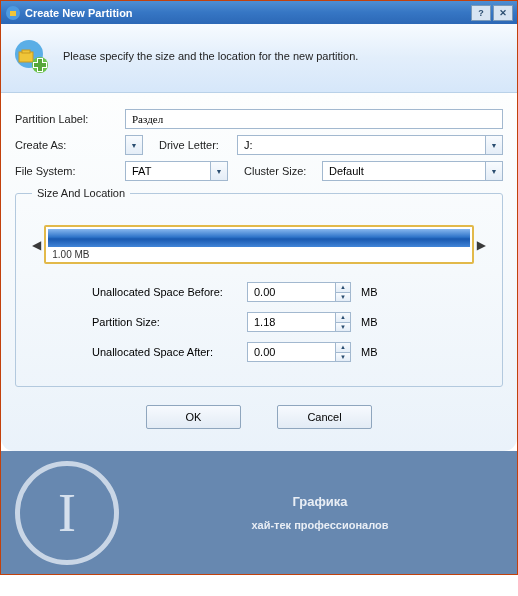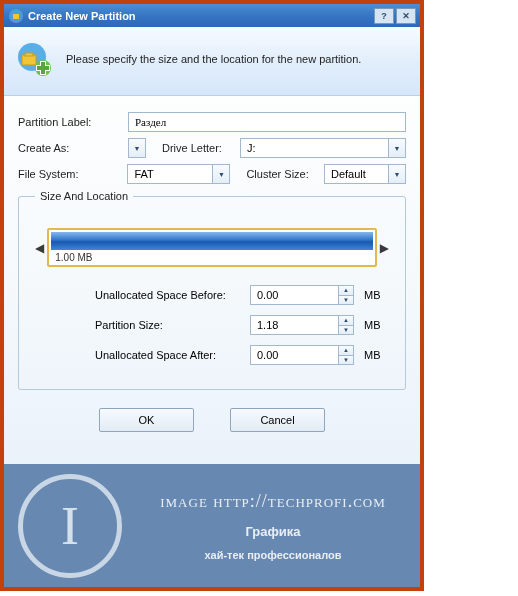--- a/index.html
+++ b/index.html
@@ -1,26 +1,26 @@
 <!DOCTYPE html>
 <html><head>
 <meta charset="utf-8">
 <style>
   * { box-sizing: border-box; margin: 0; padding: 0; }
   body { font-family: Tahoma, Arial, sans-serif; font-size: 11px; width: 518px; height: 596px; background: #fff; }
-  .window { width: 424px; border: 4px solid #c2410c; }
+  .window { width: 518px; border: 1px solid #c2410c; }
   .titlebar { background: linear-gradient(#4e8ed2, #3676c4, #2c68b6); height: 23px; display: flex; align-items: center; padding: 0 4px; color: #fff; }
   .title-icon { width: 16px; height: 16px; margin-right: 4px; display: flex; align-items: center; justify-content: center; }
   .title-text { font-weight: bold; font-size: 11px; }
   .spacer { flex: 1; }
   .winbtn { width: 20px; height: 16px; background: #d7e4f2; border: 1px solid #7a99b8; margin-left: 2px; display: flex; align-items: center; justify-content: center; font-size: 9px; color: #2a4d70; font-family: Arial; font-weight: bold; cursor: default; }
   .header-area { background: linear-gradient(#f7fbff, #e2eefb, #d6e7fa); padding: 14px 12px 18px 12px; display: flex; align-items: center; border-bottom: 1px solid #b9d1e8; }
   .header-icon { width: 36px; height: 36px; margin-right: 14px; position: relative; }
   .header-text { font-size: 11px; color: #222; }
-  .body-area { background: linear-gradient(#fdfefe, #f5f9fc, #eaf2fa); padding: 10px 14px 18px 14px; }
+  .body-area { background: linear-gradient(#fdfefe, #f5f9fc, #eaf2fa); padding: 10px 14px 8px 14px; border-radius: 13px; }
   .form-row { display: flex; align-items: center; margin: 6px 0; }
   .lbl { width: 110px; color: #222; font-size: 11px; }
   .lbl2 { width: 78px; margin-left: 16px; color: #222; font-size: 11px; }
   input.txt { height: 20px; border: 1px solid #a2b8cf; padding: 0 6px; font-size: 11px; font-family: Tahoma; background: #fff; }
   .long { flex: 1; }
   .combo { display: flex; height: 20px; }
   .combo input { width: 85px; border: 1px solid #a2b8cf; border-right: none; padding: 0 6px; font-size: 11px; background: #fff; }
   .combo .arrow { width: 18px; background: linear-gradient(#f8fbfe, #e4edf7); border: 1px solid #a2b8cf; display: flex; align-items: center; justify-content: center; font-size: 7px; color: #2a4d70; }
   .combo.sm input { width: 64px; }
   fieldset { border: 1px solid #b3c9de; border-radius: 3px; padding: 18px 16px 14px 16px; }
@@ -164,18 +164,17 @@
       <div class="btn">OK</div>
       <div class="btn">Cancel</div>
     </div>
   </div>
 
   <div class="footer">
     <div class="footer-ring">
       <span>I</span>
     </div>
     <div class="footer-text">
-      <div class="ft1">image http://techprofi.com</div>
       <div class="ft2">Графика</div>
       <div class="ft3">хай-тек профессионалов</div>
     </div>
   </div>
 </div>
 
 </body></html>

